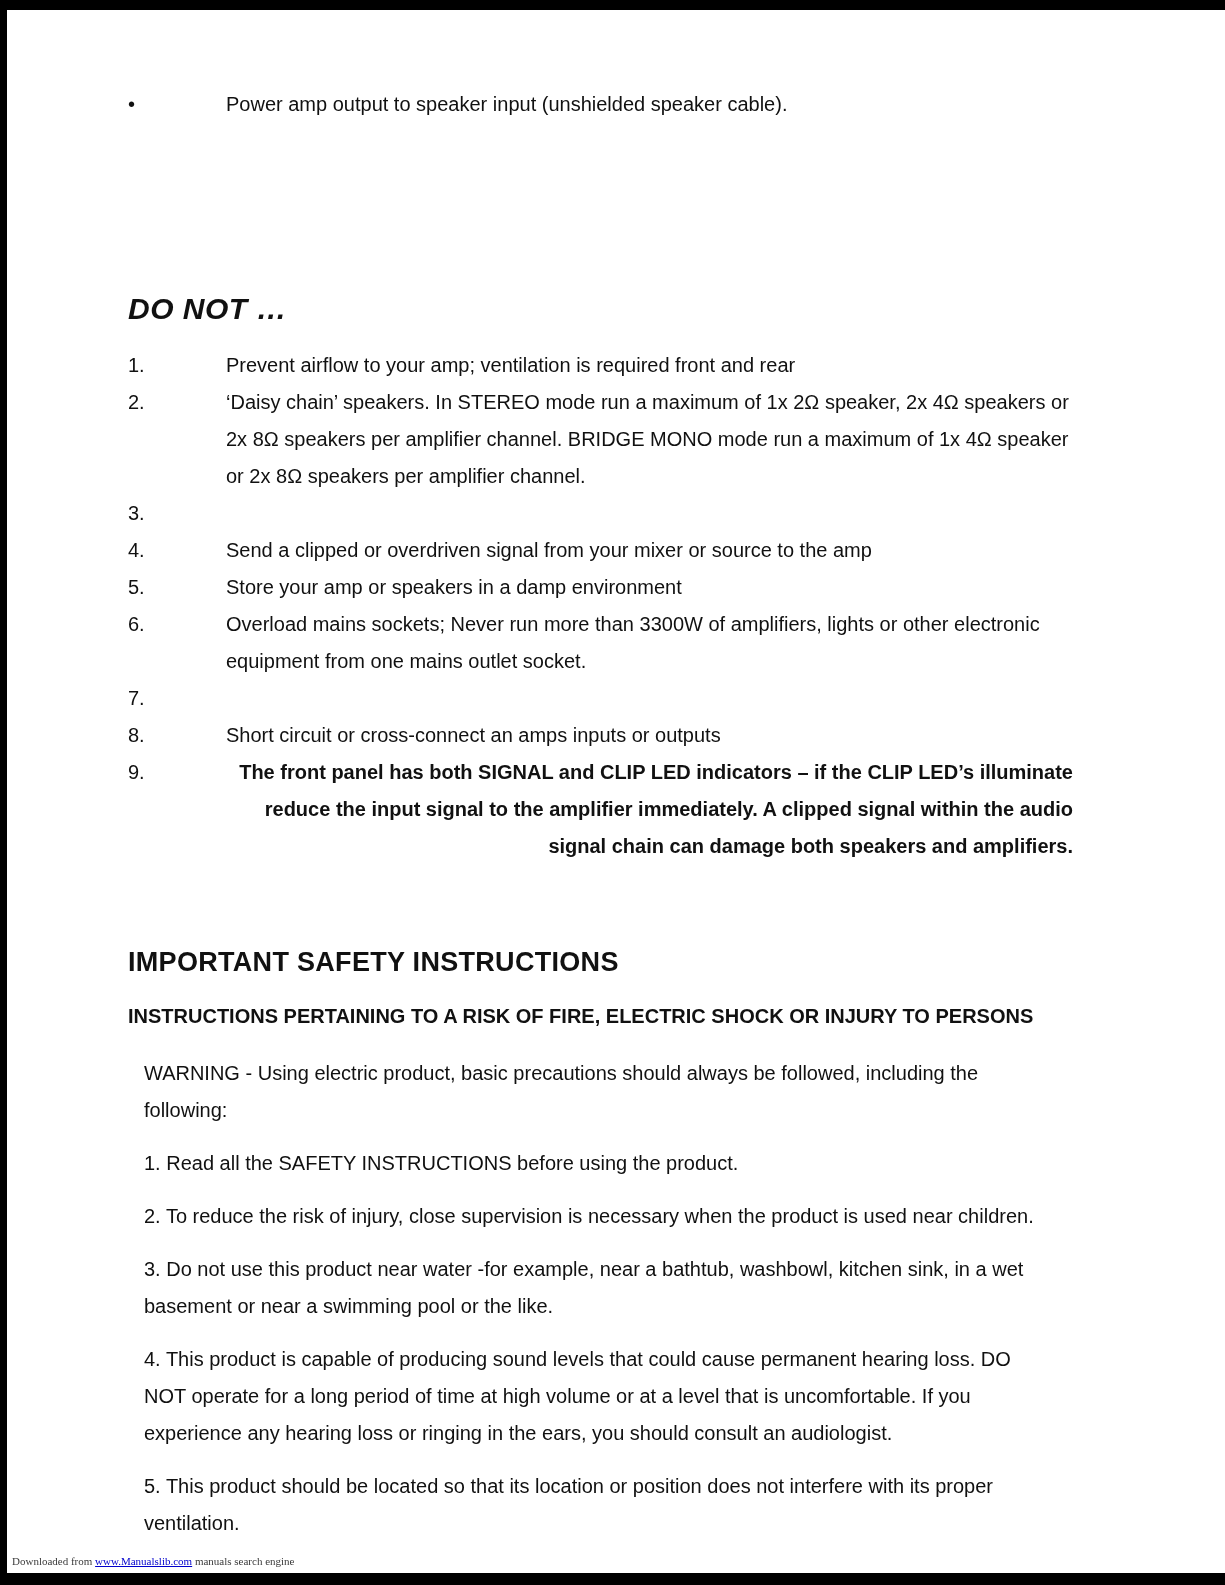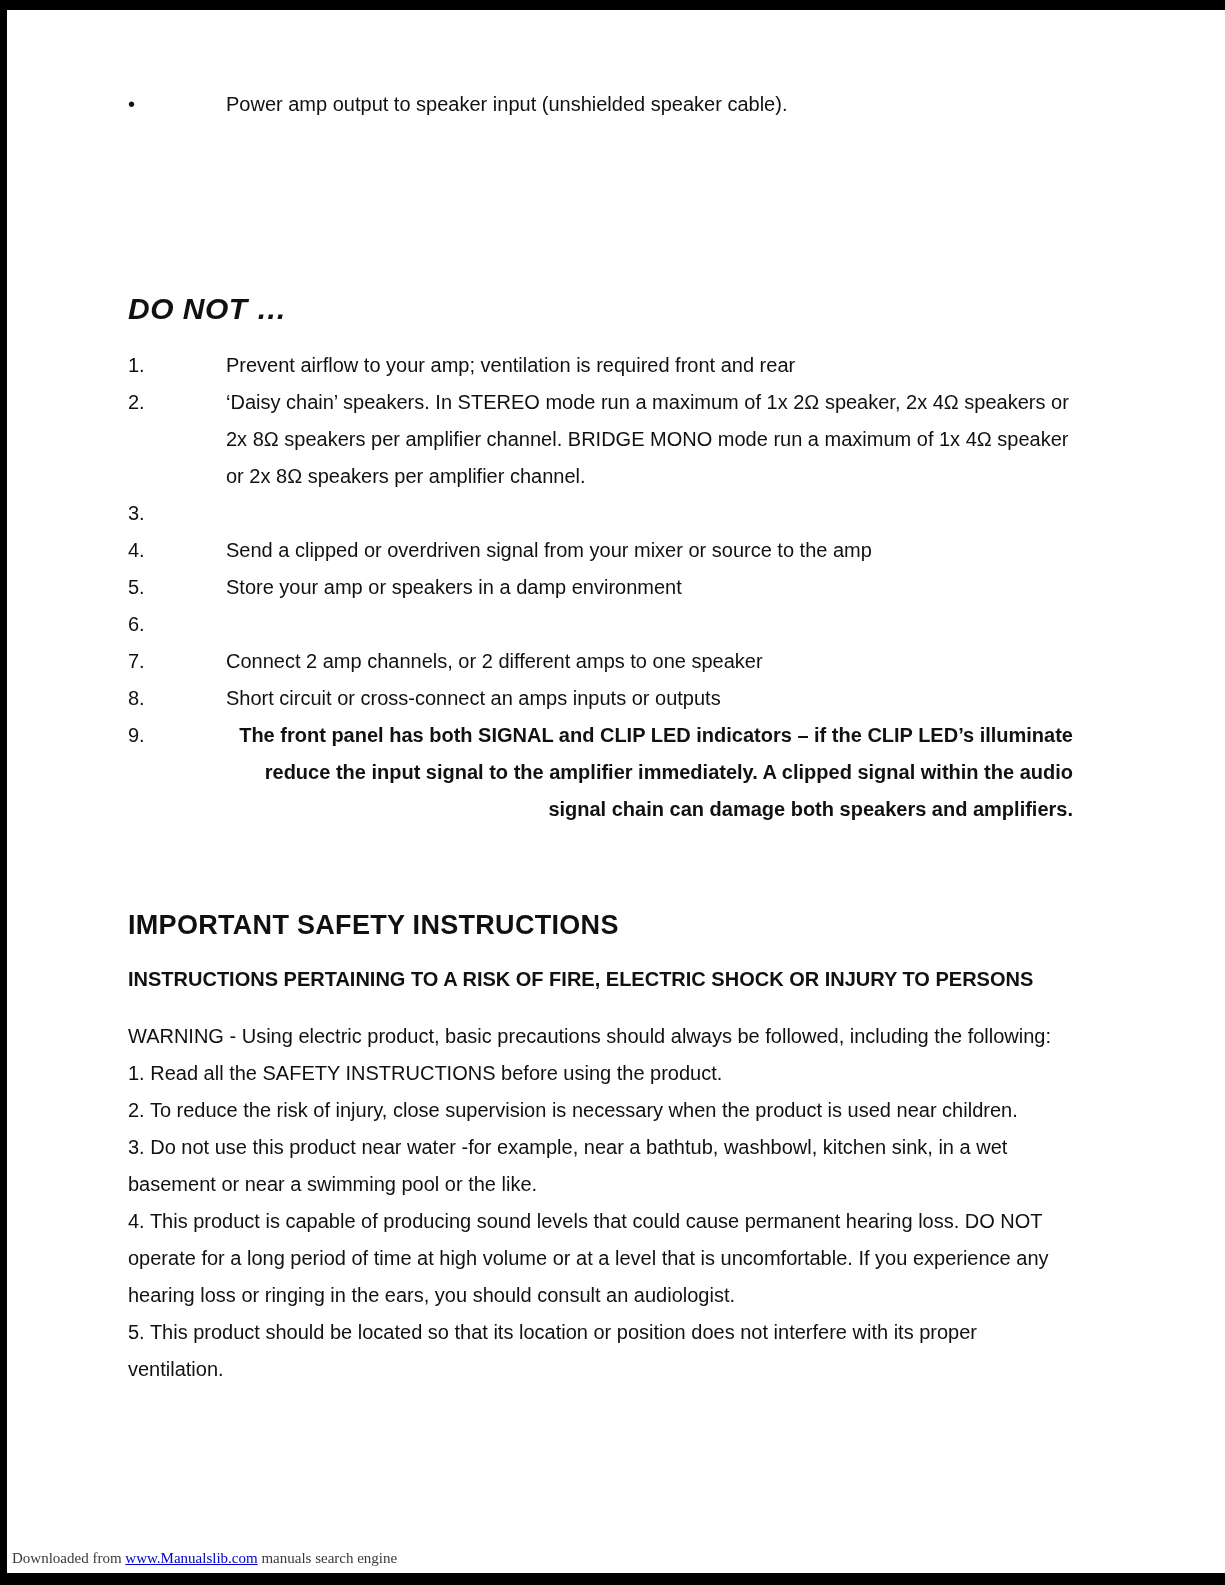--- a/index.html
+++ b/index.html
@@ -75,31 +75,31 @@
     font-size: 20px;
     font-weight: bold;
     line-height: 46px;
     margin-top: 14px;
     text-align: justify;
   }
   .safety-body {
     margin-top: 16px;
   }
   .safety-body p {
-    margin: 0;
+    margin: 16px;
     font-size: 20px;
     line-height: 37px;
     text-align: left;
   }
   .footer {
     position: absolute;
     left: 12px;
     bottom: 18px;
     font-family: "Liberation Serif", serif;
-    font-size: 15px;
+    font-size: 11px;
     color: #3a3a3a;
     white-space: nowrap;
   }
   .footer a, .footer .link {
     color: #0000cc;
     text-decoration: underline;
     cursor: pointer;
   }
 </style>
 </head>
@@ -132,24 +132,24 @@
     <div class="hang-row">
       <span class="marker">4.</span>
       <div class="txt">Send a clipped or overdriven signal from your mixer or source to the amp</div>
     </div>
     <div class="hang-row">
       <span class="marker">5.</span>
       <div class="txt">Store your amp or speakers in a damp environment</div>
     </div>
     <div class="hang-row">
       <span class="marker">6.</span>
+      <div class="txt">Overload mains sockets; Never run more than 3300W of amplifiers, lights or other electronic equipment from one mains outlet socket.</div>
     </div>
     <div class="hang-row">
       <span class="marker">7.</span>
-      <div class="txt">Connect 2 amp channels, or 2 different amps to one speaker</div>
     </div>
     <div class="hang-row">
       <span class="marker">8.</span>
       <div class="txt">Short circuit or cross-connect an amps inputs or outputs</div>
     </div>
     <div class="hang-row bold-item">
       <span class="marker">9.</span>
       <div class="txt">The front panel has both SIGNAL and CLIP LED indicators – if the CLIP LED’s illuminate reduce the input signal to the amplifier immediately. A clipped signal within the audio signal chain can damage both speakers and amplifiers.</div>
     </div>
   </div>

